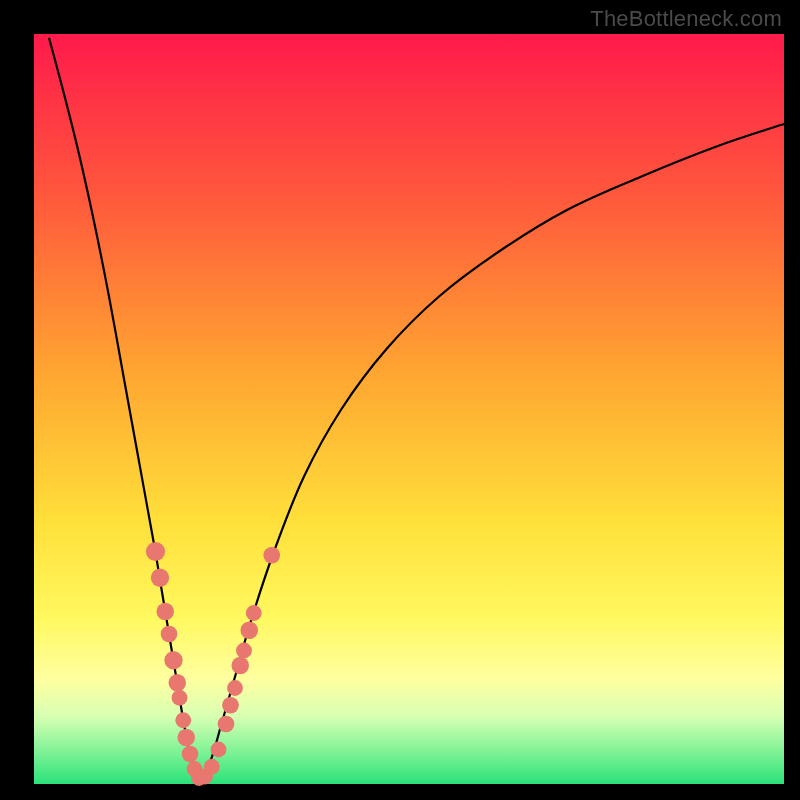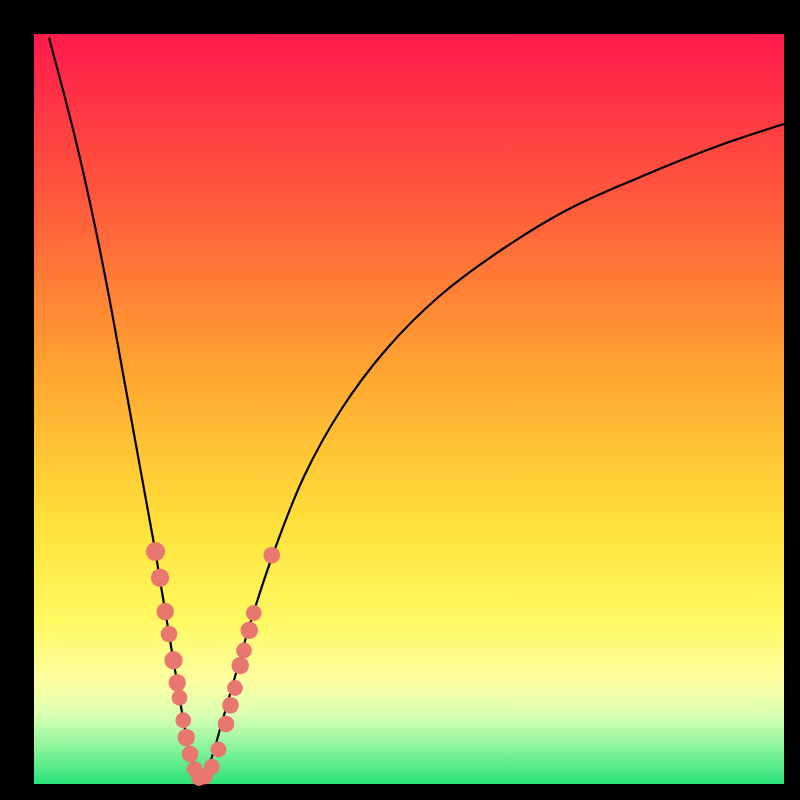--- a/index.html
+++ b/index.html
@@ -51,20 +51,21 @@
     fill: #e8776f;
     stroke: none;
   }
 </style>
 </head>
 <body>
 
 <div class="frame">
   <div class="plot" id="plot" style="background: linear-gradient(rgb(255, 26, 75) 0%, rgb(255, 89, 60) 22%, rgb(255, 165, 49) 45%, rgb(255, 224, 58) 65%, rgb(255, 249, 96) 78%, rgb(255, 255, 160) 86%, rgb(215, 255, 178) 91%, rgb(140, 245, 154) 95%, rgb(43, 226, 122) 100%);"></div>
 
+  <div class="watermark">TheBottleneck.com</div>
 
   <svg class="overlay" id="overlay" viewBox="0 0 750 750" preserveAspectRatio="none">
     <path id="curve-left" class="curve" d="M 15.00 3.75 C 17.70 13.88, 24.60 39.08, 30.00 60.00 C 35.40 80.92, 39.60 97.05, 45.00 120.00 C 50.40 142.95, 54.60 161.85, 60.00 187.50 C 65.40 213.15, 69.60 234.15, 75.00 262.50 C 80.40 290.85, 84.60 315.30, 90.00 345.00 C 95.40 374.70, 99.60 397.80, 105.00 427.50 C 110.40 457.20, 115.95 487.05, 120.00 510.00 C 124.05 532.95, 124.80 538.80, 127.50 555.00 C 130.20 571.20, 132.30 583.80, 135.00 600.00 C 137.70 616.20, 139.80 628.80, 142.50 645.00 C 145.20 661.20, 147.30 675.15, 150.00 690.00 C 152.70 704.85, 154.80 717.38, 157.50 727.50 C 160.20 737.63, 163.65 742.88, 165.00 746.25" style="stroke: rgb(0, 0, 0);"></path>
     <path id="curve-right" class="curve" d="M 165.00 746.25 C 167.03 742.88, 172.20 737.63, 176.25 727.50 C 180.30 717.38, 182.78 706.20, 187.50 690.00 C 192.22 673.80, 197.10 656.40, 202.50 637.50 C 207.90 618.60, 210.75 606.60, 217.50 585.00 C 224.25 563.40, 230.55 543.15, 240.00 517.50 C 249.45 491.85, 257.85 468.15, 270.00 442.50 C 282.15 416.85, 292.65 397.95, 307.50 375.00 C 322.35 352.05, 334.95 335.25, 352.50 315.00 C 370.05 294.75, 384.75 280.05, 405.00 262.50 C 425.25 244.95, 442.05 233.03, 465.00 217.50 C 487.95 201.97, 506.85 189.75, 532.50 176.25 C 558.15 162.75, 580.50 153.97, 607.50 142.50 C 634.50 131.03, 656.85 121.95, 682.50 112.50 C 708.15 103.05, 737.85 94.05, 750.00 90.00" style="stroke: rgb(0, 0, 0);"></path>
     <g id="dots">
         <circle class="dot" cx="121.50" cy="517.50" r="9.57" fill="#e8776f"></circle>
         <circle class="dot" cx="126.00" cy="543.75" r="9.16" fill="#e8776f"></circle>
         <circle class="dot" cx="131.25" cy="577.50" r="8.75" fill="#e8776f"></circle>
         <circle class="dot" cx="135.00" cy="600.00" r="8.34" fill="#e8776f"></circle>
         <circle class="dot" cx="139.50" cy="626.25" r="9.16" fill="#e8776f"></circle>

